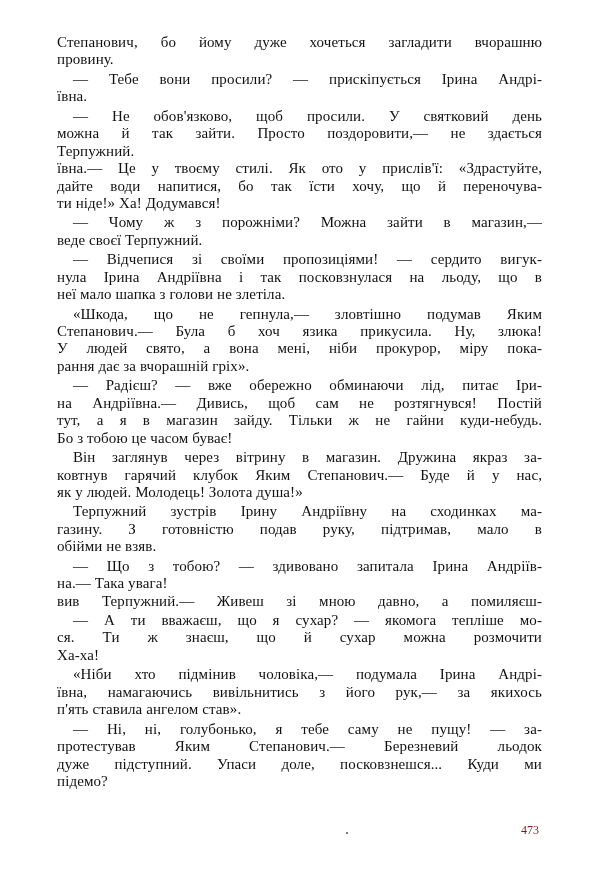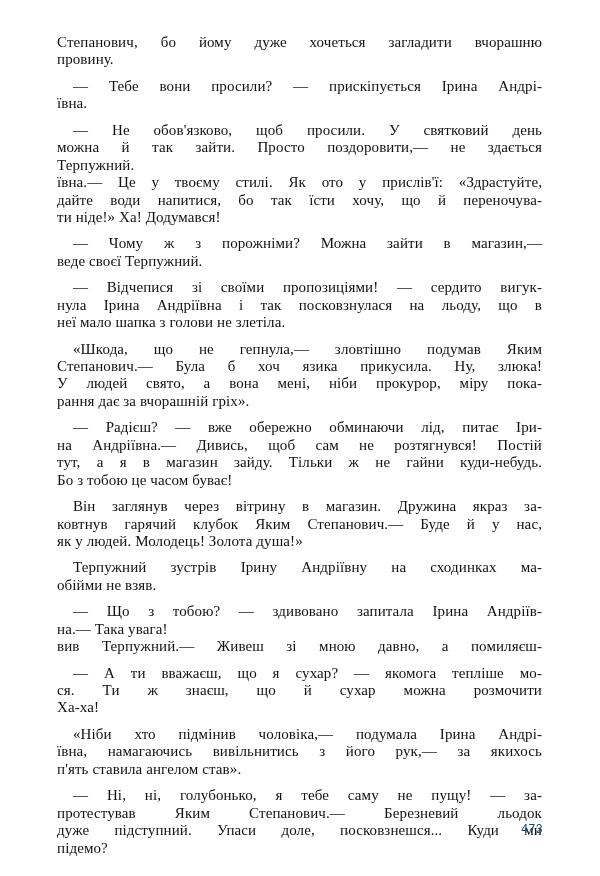--- a/index.html
+++ b/index.html
@@ -31,29 +31,29 @@
       text-align-last: justify;
       letter-spacing: 0.1px;
     }
     .line.last {
       text-align-last: left;
     }
     .line.indent {
       padding-left: 16px;
     }
     .line.gap {
-      margin-top: 9px;
+      margin-top: 2px;
     }
     .page-number {
       position: absolute;
       left: 521px;
       top: 823px;
       font-size: 12px;
-      font-family: Liberation Mono, monospace;
-      color: #0c4a6e;
+      font-family: Liberation Serif, serif;
+      color: #7f1d1d;
     }
     .speck {
       position: absolute;
       left: 346px;
       top: 832px;
       width: 2px;
       height: 2px;
       background: #555;
       border-radius: 1px;
     }
@@ -111,20 +111,21 @@
   </div>
 
   <div>
     <span class="line indent gap">Він заглянув через вітрину в магазин. Дружина якраз за-</span>
     <span class="line">ковтнув гарячий клубок Яким Степанович.— Буде й у нас,</span>
     <span class="line last">як у людей. Молодець! Золота душа!»</span>
   </div>
 
   <div>
     <span class="line indent gap">Терпужний зустрів Ірину Андріївну на сходинках ма-</span>
+    <span class="line">газину. З готовністю подав руку, підтримав, мало в</span>
     <span class="line last">обійми не взяв.</span>
   </div>
 
   <div>
     <span class="line indent gap">— Що з тобою? — здивовано запитала Ірина Андріїв-</span>
     <span class="line last">на.— Така увага!</span>
   </div>
 
   <div>
     <span class="line">вив Терпужний.— Живеш зі мною давно, а помиляєш-</span>

